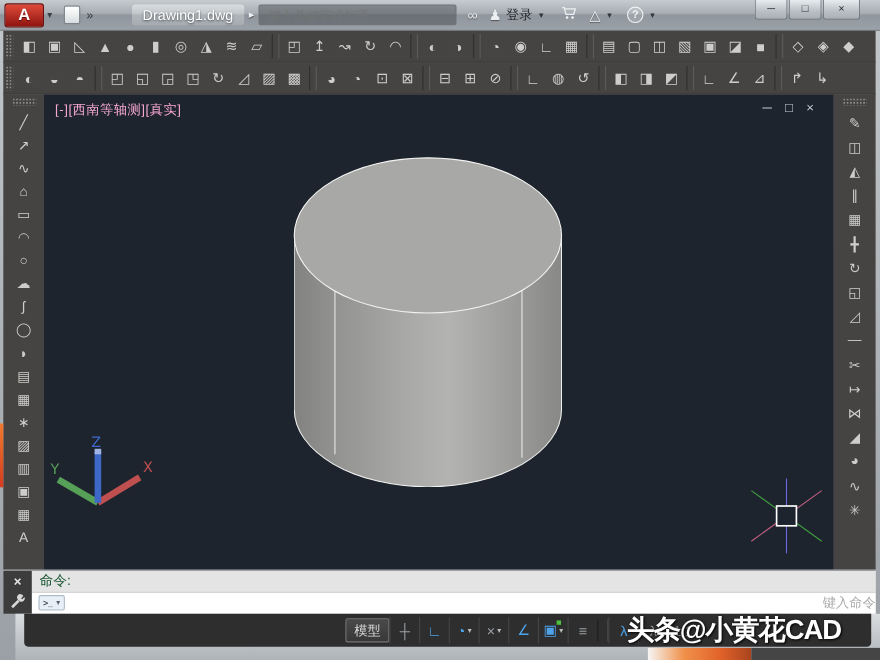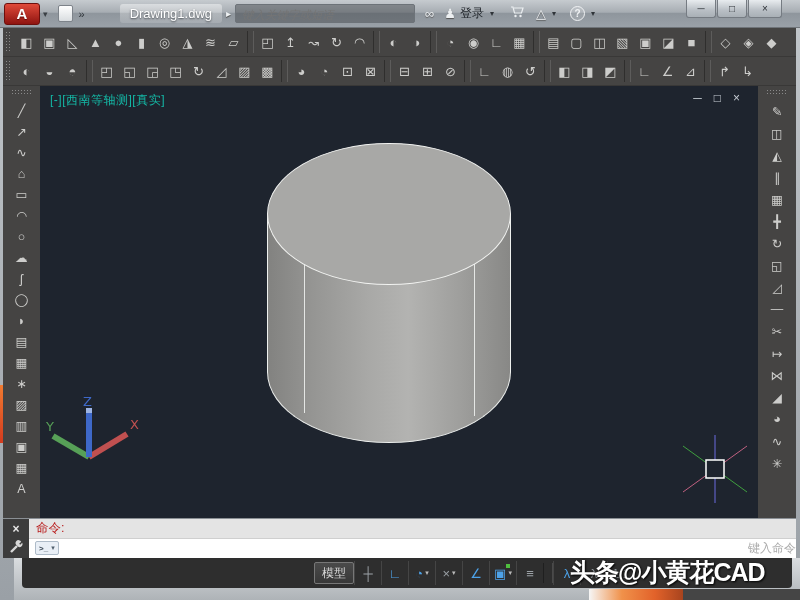--- a/index.html
+++ b/index.html
@@ -53,21 +53,21 @@
 
   
   .mid { position:absolute; top:86px; left:3px; right:4px; bottom:82px; display:flex; }
   .vbar { width:37px; background:#454443; display:flex; flex-direction:column; align-items:center; }
   .grip-h { width:22px; height:7px; margin:3px 0 4px 0;
     background:radial-gradient(#8a8a8a 28%, transparent 32%) 0 0/3px 3px; }
   .vicons { display:flex; flex-direction:column; align-items:center; }
   .vicons .tbi { width:24px; height:21px; font-size:12.5px; }
 
   .viewport { position:relative; flex:1; background:#1e242e; overflow:hidden; }
-  .vp-label { position:absolute; left:10px; top:6px; color:#14b8a6; font-size:12px; letter-spacing:.5px; }
+  .vp-label { position:absolute; left:10px; top:6px; color:#f9a8d4; font-size:12px; letter-spacing:.5px; }
   .vp-ctrls { position:absolute; right:18px; top:5px; display:flex; gap:12px; color:#c6ccd3; font-size:12px; }
   .vp-ctrls span { cursor:default; }
 
   
   .cyl { position:absolute; left:227px; top:57px; width:244px; height:300px; }
   .cyl-body { position:absolute; left:0; top:71px; width:244px; height:229px;
     background:linear-gradient(90deg,#828280 0%,#939391 16%,#a9a9a7 42%,#b3b3b1 58%,#9e9e9c 80%,#888886 100%);
     border:1px solid #eef0ee; border-top:none;
     border-radius:0 0 122px 122px / 0 0 71px 71px; }
   .cyl-top { position:absolute; left:0; top:0; width:244px; height:142px; background:#a8a8a6;
@@ -77,21 +77,21 @@
   .seam.s2 { left:207px; top:121px; height:152px; }
 
   
   .cmd { position:absolute; left:3px; right:4px; top:518px; height:40px; display:flex;
     border-top:1px solid #8a8f94; background:#e4e4e4; }
   .cmd-side { width:26px; background:#3c3c3c; display:flex; flex-direction:column; align-items:center; }
   .cmd-side .grip-h { margin:1px 0 2px 0; width:18px; height:5px; }
   .cmd-x { color:#e8e8e8; font-size:12px; font-weight:bold; height:16px; }
   .cmd-wrench { margin-top:4px; }
   .cmd-lines { flex:1; display:flex; flex-direction:column; }
-  .cmd-hist { height:20px; background:#e4e4e4; color:#b91c1c; font-size:12.5px; display:flex;
+  .cmd-hist { height:20px; background:#e4e4e4; color:#14532d; font-size:12.5px; display:flex;
     align-items:center; padding-left:7px; border-bottom:1px solid #cfcfcf; }
   .cmd-input { height:20px; background:#ffffff; display:flex; align-items:center; padding-left:6px; }
   .prompt-chip { display:flex; align-items:center; background:#e9eff6; border:1px solid #aebbc8;
     border-radius:2px; height:14px; padding:0 3px; margin-right:8px; }
   .prompt-chip b { font-size:8px; color:#3d4a57; font-weight:bold; }
   .prompt-chip i { font-style:normal; font-size:7px; color:#51606e; margin-left:3px; }
   .cmd-input input { flex:1; border:none; outline:none; font-size:12px; color:#444;
     font-family:inherit; background:transparent;text-align:right; }
   .cmd-input input::placeholder { color:#ababab; }
 

